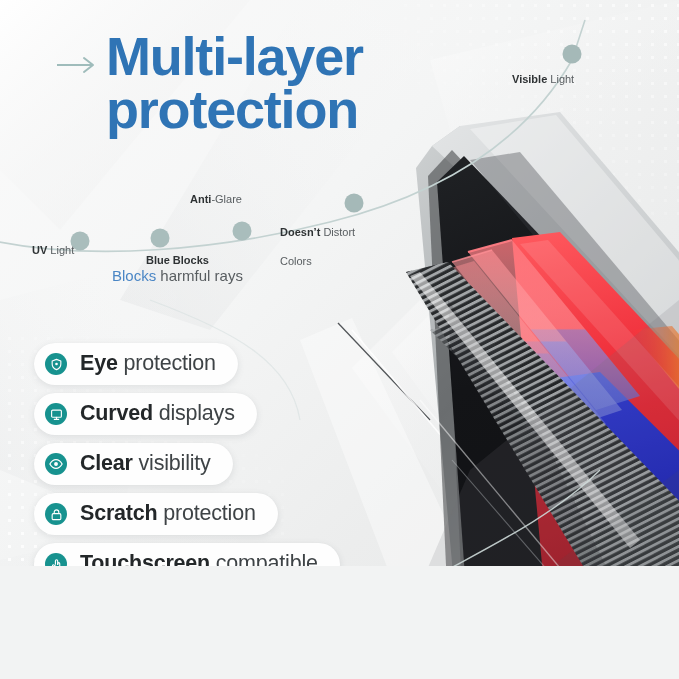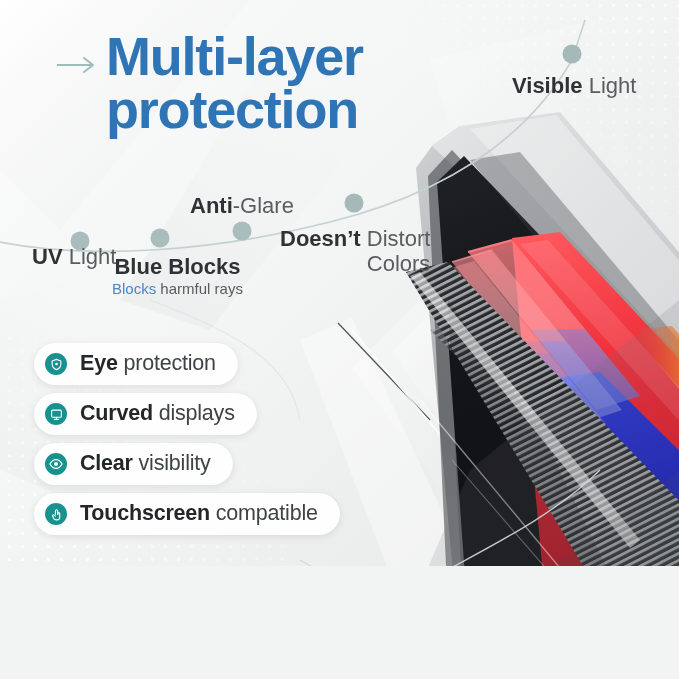--- a/index.html
+++ b/index.html
@@ -56,28 +56,28 @@
   }
   #arrow {
     position:absolute; left:56px; top:55px; z-index:12;
   }
 
   
   .callout { position:absolute; z-index:12; white-space:nowrap; }
   .callout .b { font-weight:bold; color:#2e3234; }
   .callout .n { font-weight:normal; color:#585d60; }
   .callout .blue { color:#4a86c5; }
-  .cl-main { font-size:22px; line-height:1.18; }
+  .cl-main { font-size:11px; line-height:1.18; }
   .cl-sub  { font-size:15px; line-height:1.25; }
 
   #c-visible  { left:512px; top:73px; }
   #c-uv       { left:32px;  top:199px;margin-top:45px; }
   #c-anti     { left:190px; top:193px;text-align:center; }
   #c-doesnt   { left:280px; top:226px; line-height:1.15; }
-  #c-doesnt .l2 { display:block; text-align:right; }
+  #c-doesnt .l2 { display:block; text-align:left;margin-top:16px; }
   #c-blue     { left:112px; top:254px; text-align:center; }
   #c-blue .l1 { display:block; }
   #c-blue .l2 { display:block; }
 
   
   #pills {
     position:absolute; left:34px; top:343px; z-index:14;
     display:flex; flex-direction:column; gap:8px;
   }
   .pill {
@@ -331,20 +331,30 @@
     <div class="pill">
       <span class="ic">
         <svg width="14" height="14" viewBox="0 0 24 24" fill="none" stroke="#ffffff" stroke-width="2.1" stroke-linejoin="round">
           <path d="M1.5 12 C4.5 6.5 8.2 4.5 12 4.5 C15.8 4.5 19.5 6.5 22.5 12 C19.5 17.5 15.8 19.5 12 19.5 C8.2 19.5 4.5 17.5 1.5 12 Z"></path>
           <circle cx="12" cy="12" r="3.3" fill="#ffffff" stroke="none"></circle>
         </svg>
       </span>
       <span class="lbl"><span class="b">Clear</span><span class="n"> visibility</span></span>
     </div>
 
+    <div class="pill">
+      <span class="ic">
+        <svg width="13" height="13" viewBox="0 0 24 24" fill="none" stroke="#ffffff" stroke-width="2.1" stroke-linejoin="round">
+          <rect x="4" y="10.5" width="16" height="11" rx="2.2"></rect>
+          <path d="M7.8 10.5 V7.6 a4.2 4.2 0 0 1 8.4 0 v2.9"></path>
+          <circle cx="12" cy="16" r="1.7" fill="#17928f" stroke="none"></circle>
+        </svg>
+      </span>
+      <span class="lbl"><span class="b">Scratch</span><span class="n"> protection</span></span>
+    </div>
 
     <div class="pill">
       <span class="ic">
         <svg width="13" height="13" viewBox="0 0 24 24" fill="none" stroke="#ffffff" stroke-width="2.1" stroke-linejoin="round" stroke-linecap="round">
           <path d="M10 11.5 V5.4 a2.1 2.1 0 0 1 4.2 0 V12"></path>
           <path d="M14.2 12 v-1.6 a1.9 1.9 0 0 1 3.8 0 V17 a5 5 0 0 1 -5 5 h-1.6 a5 5 0 0 1 -4.4 -2.6 L5 15.2 a1.8 1.8 0 0 1 2.9 -2.1 L10 15"></path>
         </svg>
       </span>
       <span class="lbl"><span class="b">Touchscreen</span><span class="n"> compatible</span></span>
     </div>

